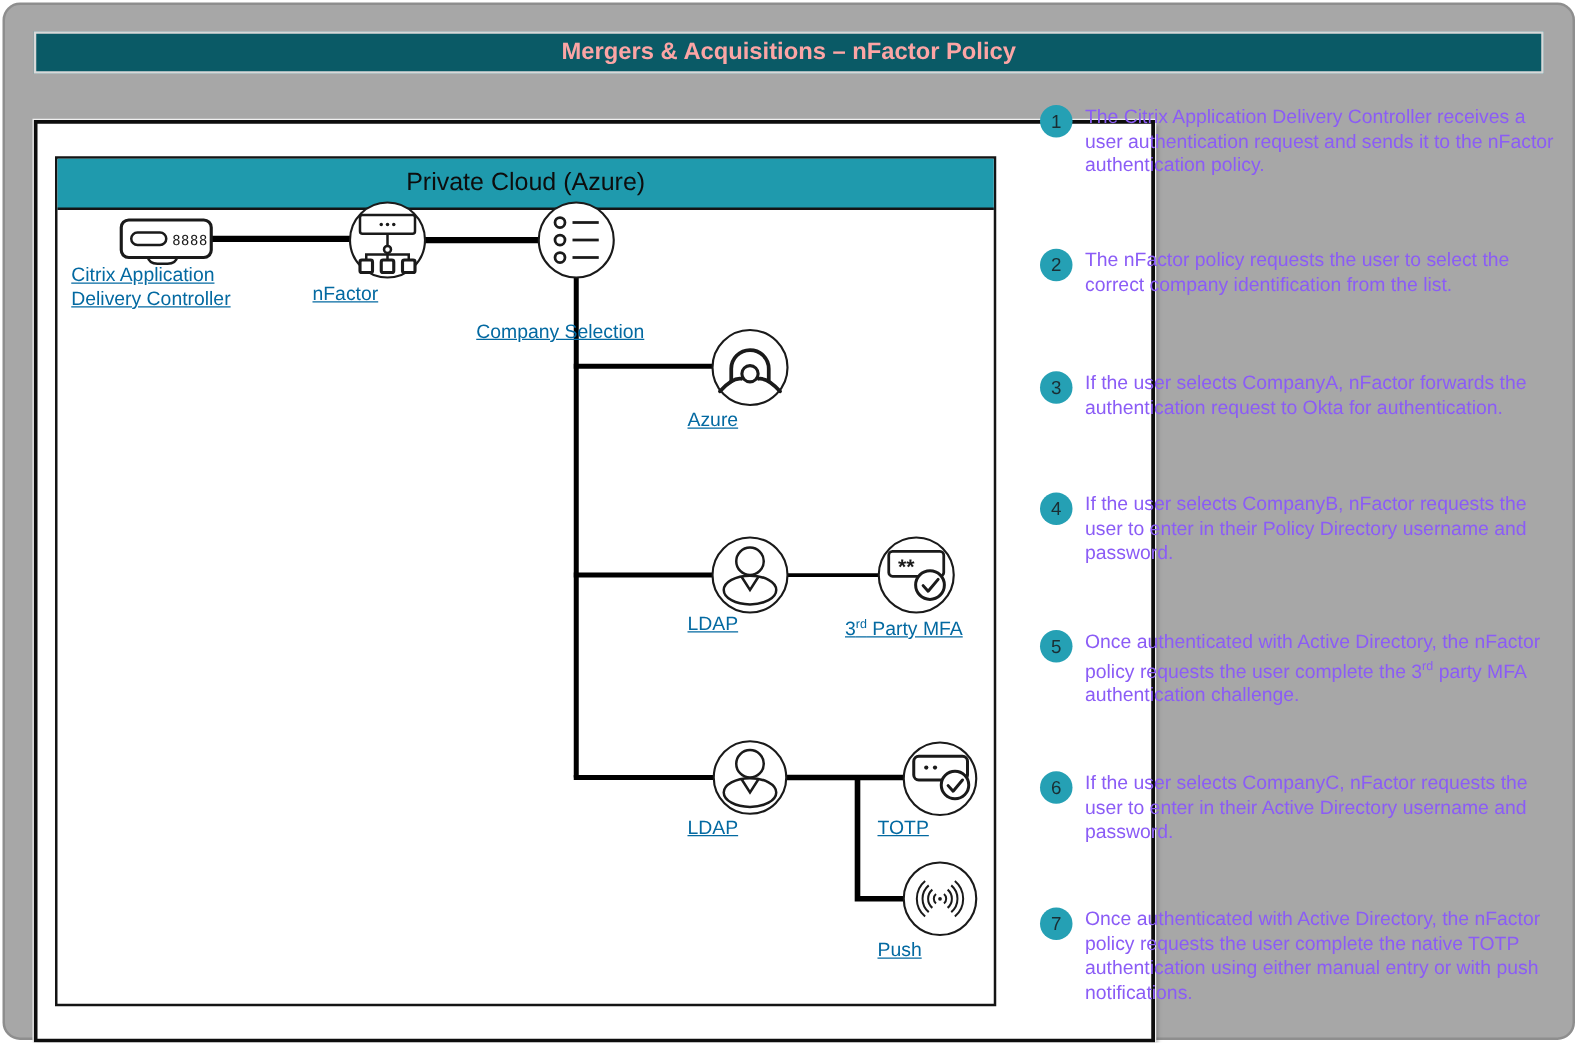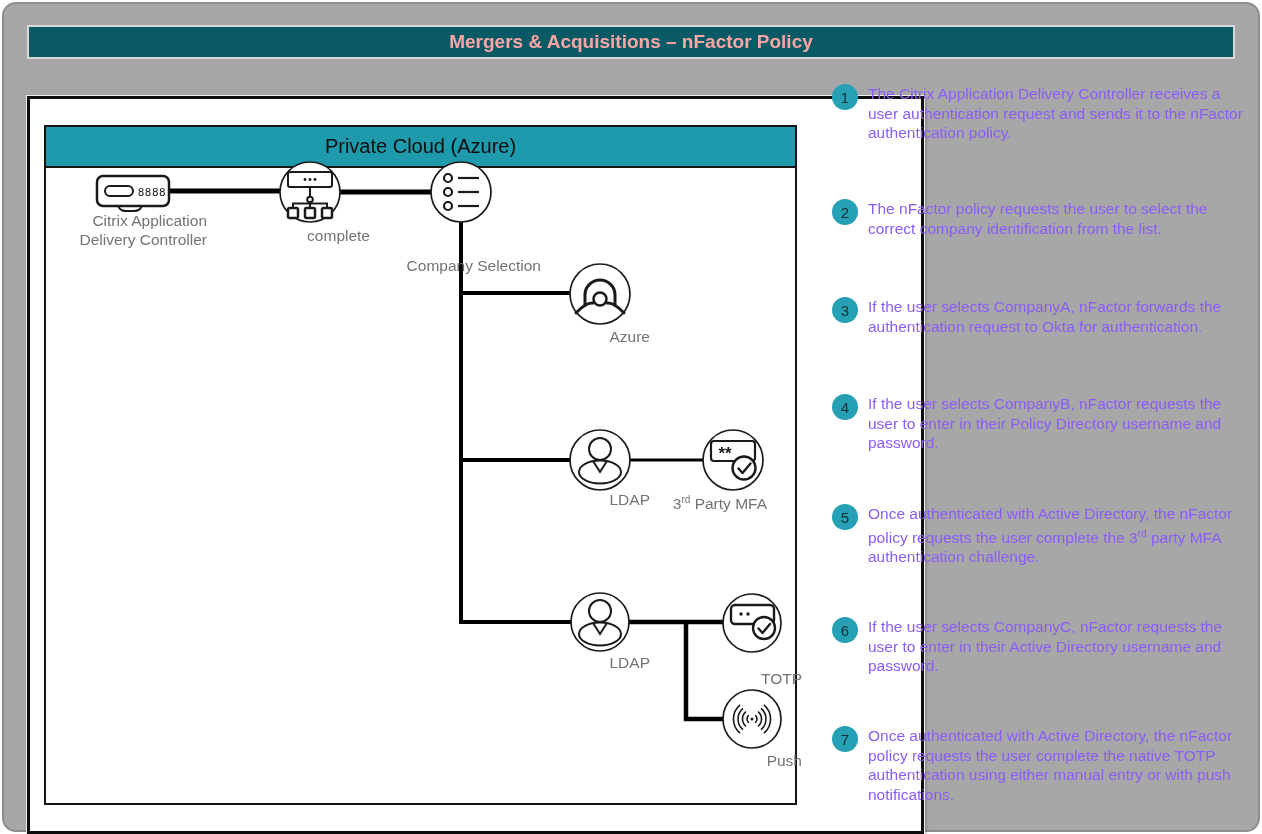--- a/index.html
+++ b/index.html
@@ -49,22 +49,23 @@
     display: flex; align-items: center; justify-content: center;
     font-size: 20px; color: #0d0d0d;
   }
   svg.overlay {
     position: absolute; left: 0; top: 0;
     width: 1262px; height: 834px;
     z-index: 5; pointer-events: none;
   }
   .node-label {
     position: absolute; z-index: 6;
-    text-align: right; font-size: 15.5px; color: #737373;
+    text-align: left; font-size: 15.5px; color: #0369a1;
     line-height: 19px;
+    text-decoration: underline;
   }
   .node-label sup { font-size: 10px; vertical-align: super; }
   .annotations { position: absolute; left: 0; top: 0; width: 100%; height: 100%; z-index: 3; }
   .annotation {
     position: absolute; left: 832px; width: 412px;
     display: flex; gap: 10px; align-items: flex-start;
   }
   .annotation:nth-of-type(1) { top: 84px; }
   .annotation:nth-of-type(2) { top: 199px; }
   .annotation:nth-of-type(3) { top: 297px; }
@@ -191,27 +192,27 @@
     <path d="M743,729.7 A14,14 0 0 1 743,708.3" stroke-width="1.6"></path>
     <path d="M740.1,733.2 A18.5,18.5 0 0 1 740.1,704.8" stroke-width="1.6"></path>
     <path d="M755.2,715.2 A5,5 0 0 1 755.2,722.8" stroke-width="1.6"></path>
     <path d="M758.1,711.7 A9.5,9.5 0 0 1 758.1,726.3" stroke-width="1.6"></path>
     <path d="M761,708.3 A14,14 0 0 1 761,729.7" stroke-width="1.6"></path>
     <path d="M763.9,704.8 A18.5,18.5 0 0 1 763.9,733.2" stroke-width="1.6"></path>
   </g>
 </svg>
 
 <div class="node-label" style="left:57px; top:211px; width:150px;">Citrix Application Delivery Controller</div>
-<div class="node-label" style="left:250px; top:226px; width:120px;">complete</div>
+<div class="node-label" style="left:250px; top:226px; width:120px;">nFactor</div>
 <div class="node-label" style="left:381px; top:226px; width:160px;margin-top:30px;">Company Selection</div>
 <div class="node-label" style="left:550px; top:327px; width:100px;">Azure</div>
 <div class="node-label" style="left:550px; top:490px; width:100px;">LDAP</div>
-<div class="node-label" style="left:627px; top:490px; width:140px;"><span>3</span><sup>rd</sup><span> Party MFA</span></div>
+<div class="node-label" style="left:676px; top:490px; width:140px;"><span>3</span><sup>rd</sup><span> Party MFA</span></div>
 <div class="node-label" style="left:550px; top:653px; width:100px;">LDAP</div>
-<div class="node-label" style="left:702px; top:653px; width:100px;margin-top:16px;">TOTP</div>
+<div class="node-label" style="left:702px; top:653px; width:100px;">TOTP</div>
 <div class="node-label" style="left:702px; top:751px; width:100px;">Push</div>
 
 <div class="annotations">
   <div class="annotation">
     <div class="badge">
       <span class="badge-num">1</span>
     </div>
     <div class="annotation-text"><span>The Citrix Application Delivery Controller receives a user authentication request and sends it to the nFactor authentication policy.</span></div>
   </div>
 

